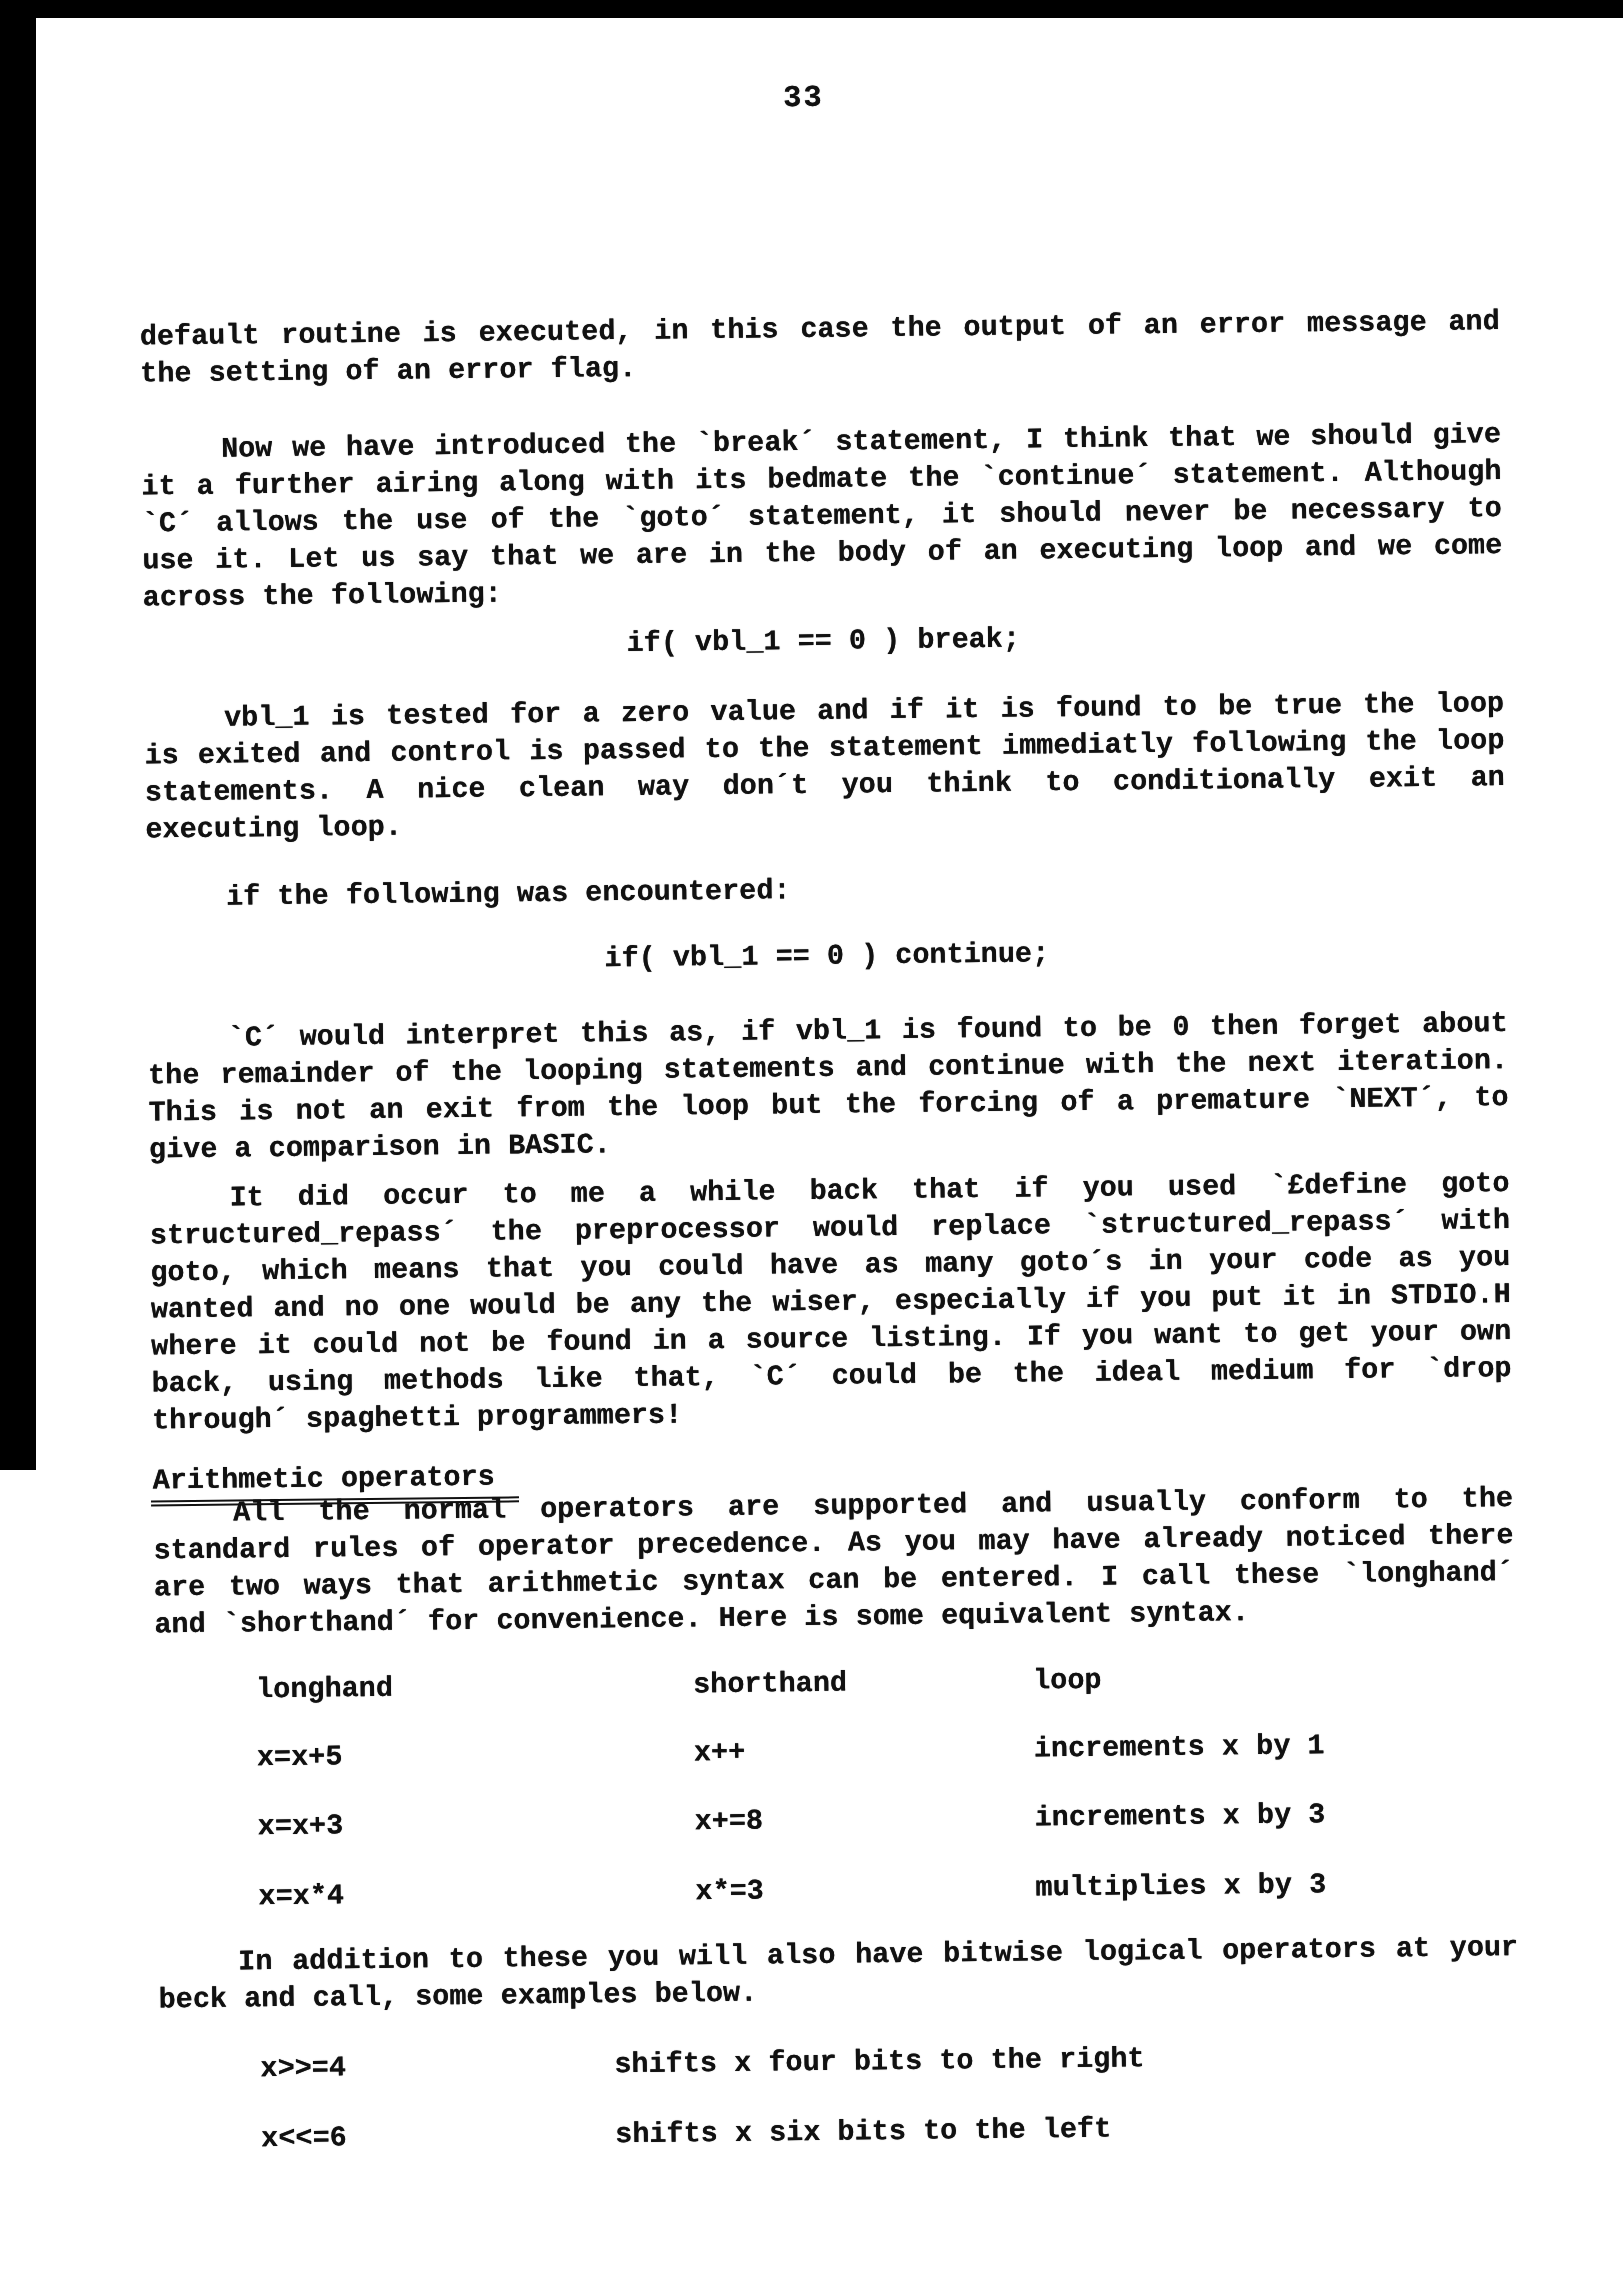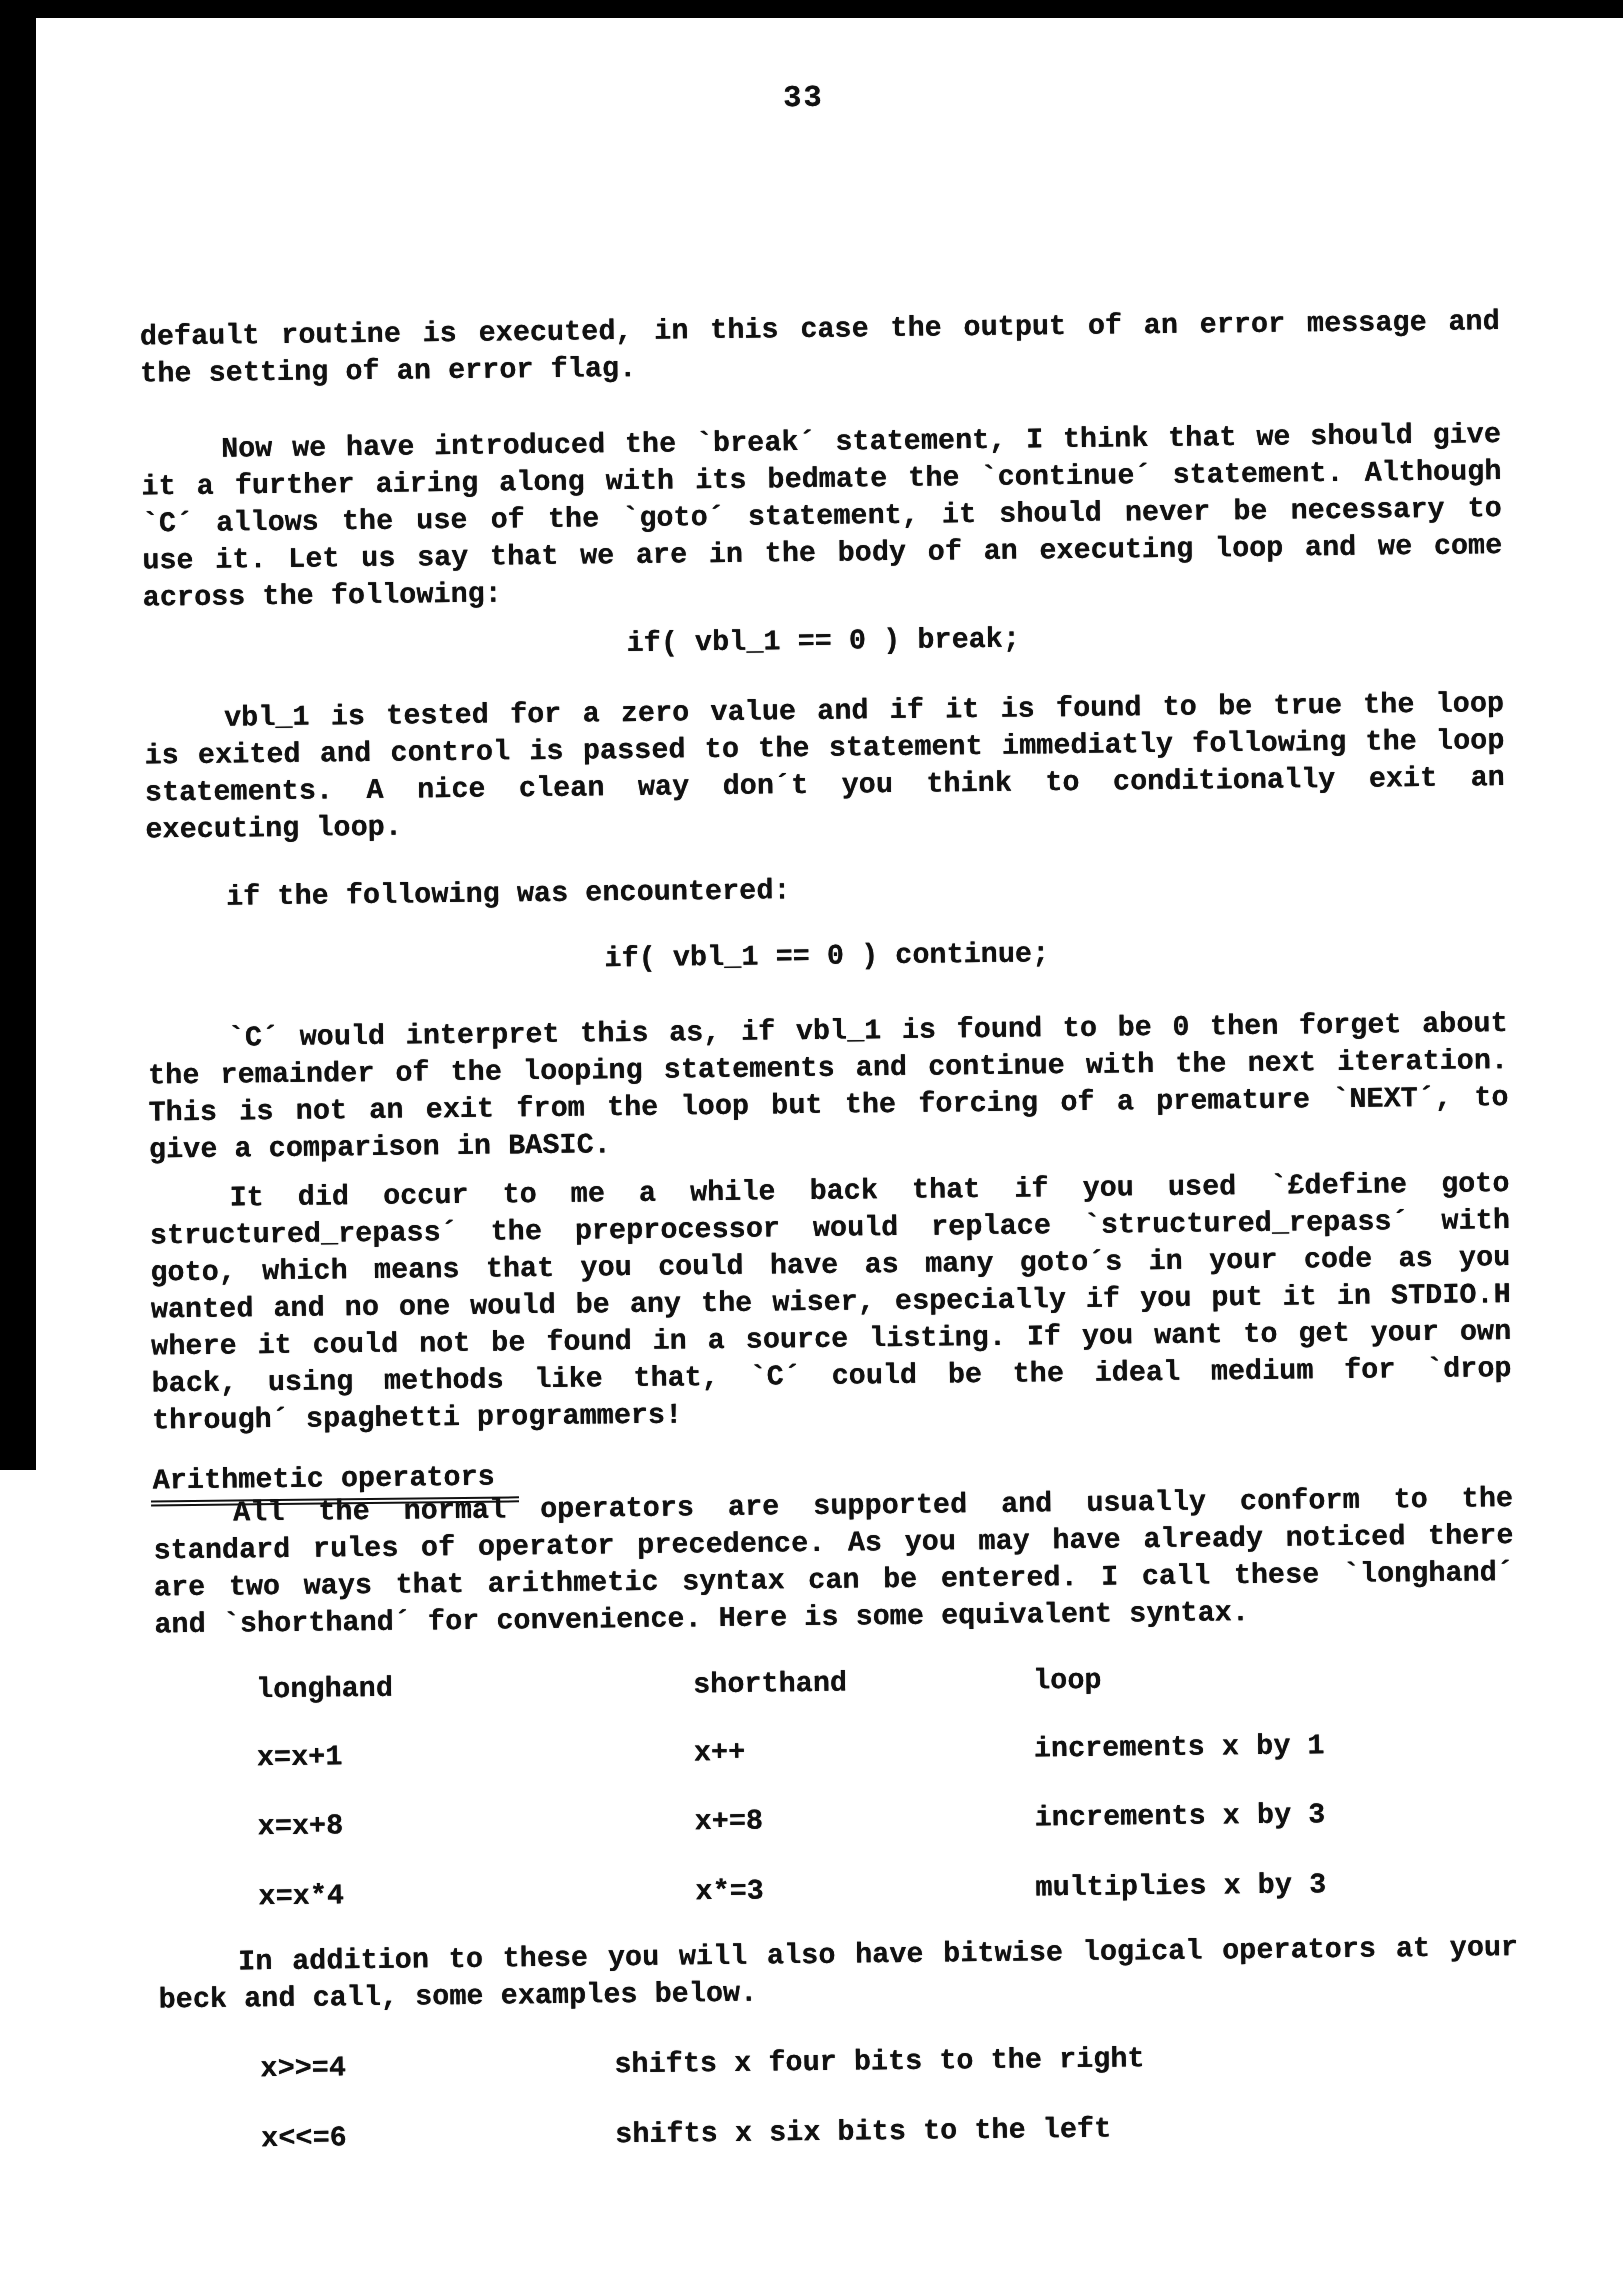--- a/index.html
+++ b/index.html
@@ -120,26 +120,26 @@
       <div class="ln">are two ways that arithmetic syntax can be entered. I call these `longhand´</div>
       <div class="ln-last">and `shorthand´ for convenience.  Here is some equivalent syntax.</div>
     </div>
 
     <div class="block trow" style="top:1665px">
       <span class="cell col-a">longhand</span>
       <span class="cell col-b">shorthand</span>
       <span class="cell col-c">loop</span>
     </div>
     <div class="block trow" style="top:1733px">
-      <span class="cell col-a">x=x+1</span>
+      <span class="cell col-a">x=x+5</span>
       <span class="cell col-b">x++</span>
       <span class="cell col-c">increments x by 1</span>
     </div>
     <div class="block trow" style="top:1802px">
-      <span class="cell col-a">x=x+8</span>
+      <span class="cell col-a">x=x+3</span>
       <span class="cell col-b">x+=8</span>
       <span class="cell col-c">increments x by 3</span>
     </div>
     <div class="block trow" style="top:1872px">
       <span class="cell col-a">x=x*4</span>
       <span class="cell col-b">x*=3</span>
       <span class="cell col-c">multiplies x by 3</span>
     </div>
 
     <div class="block" style="top:1937px">

